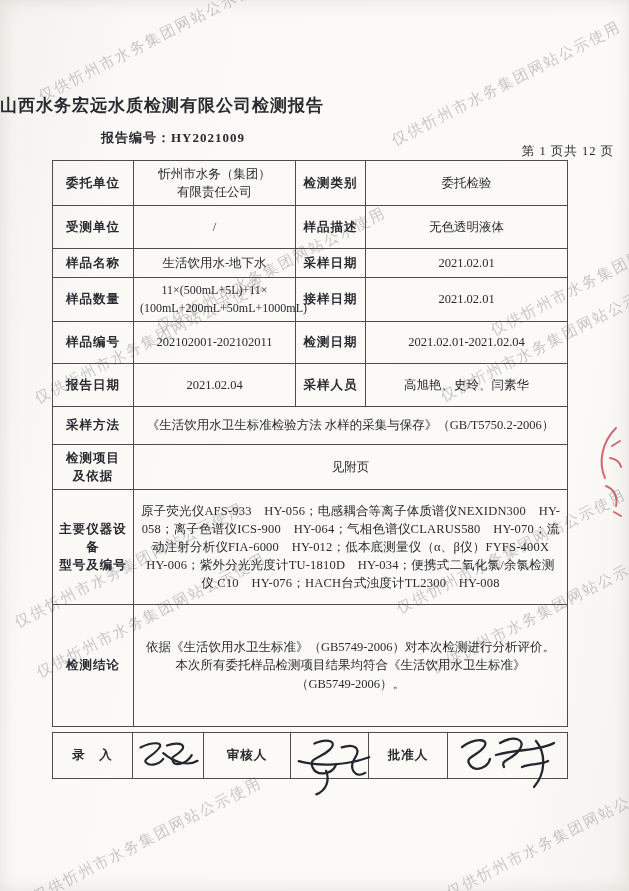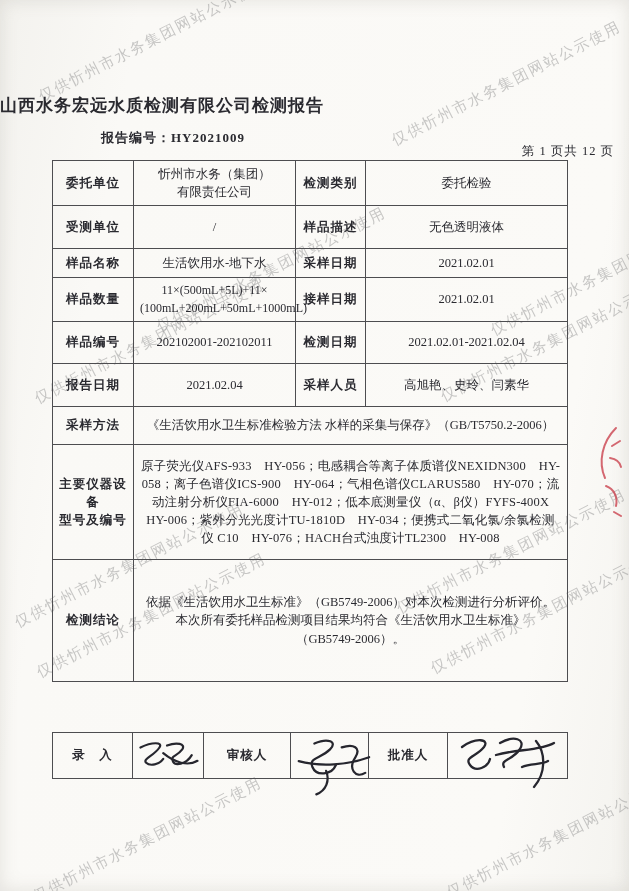--- a/index.html
+++ b/index.html
@@ -126,20 +126,25 @@
       </tr>
       <tr style="height:43px">
         <td class="lbl">报告日期</td>
         <td>2021.02.04</td>
         <td class="lbl">采样人员</td>
         <td>高旭艳、史玲、闫素华</td>
       </tr>
       <tr style="height:38px">
         <td class="lbl">采样方法</td>
         <td colspan="3" class="val-left">《生活饮用水卫生标准检验方法 水样的采集与保存》（GB/T5750.2-2006）</td>
+      </tr>
+      <tr style="height:45px">
+        <td class="lbl">检测项目
+及依据</td>
+        <td colspan="3">见附页</td>
       </tr>
       <tr style="height:115px">
         <td class="lbl">主要仪器设备
 型号及编号</td>
         <td colspan="3" class="instr">原子荧光仪AFS-933　HY-056；电感耦合等离子体质谱仪NEXIDN300　HY-058；离子色谱仪ICS-900　HY-064；气相色谱仪CLARUS580　HY-070；流动注射分析仪FIA-6000　HY-012；低本底测量仪（α、β仪）FYFS-400X　HY-006；紫外分光光度计TU-1810D　HY-034；便携式二氧化氯/余氯检测仪 C10　HY-076；HACH台式浊度计TL2300　HY-008</td>
       </tr>
       <tr style="height:122px">
         <td class="lbl">检测结论</td>
         <td colspan="3" class="concl">依据《生活饮用水卫生标准》（GB5749-2006）对本次检测进行分析评价。
 本次所有委托样品检测项目结果均符合《生活饮用水卫生标准》

